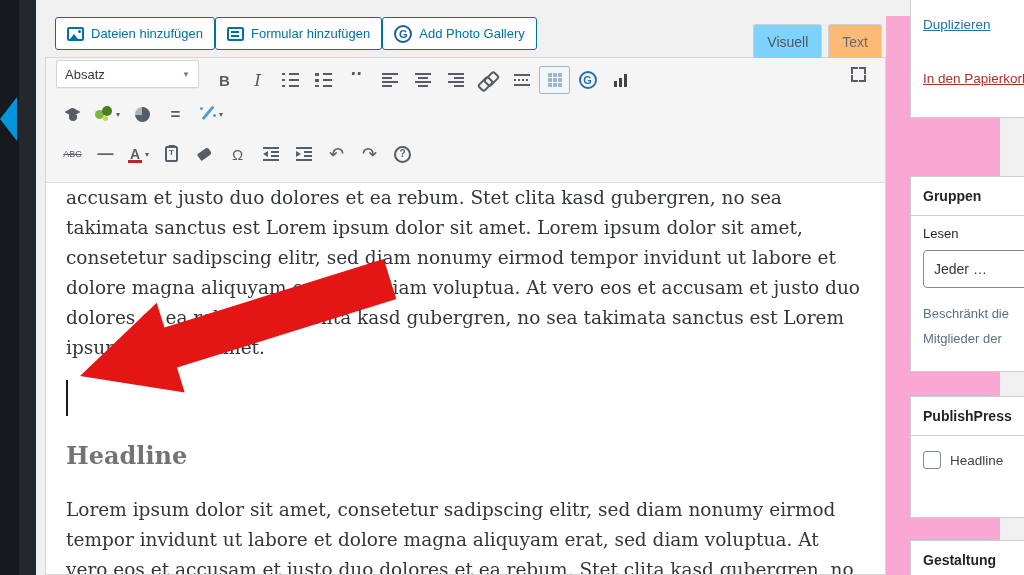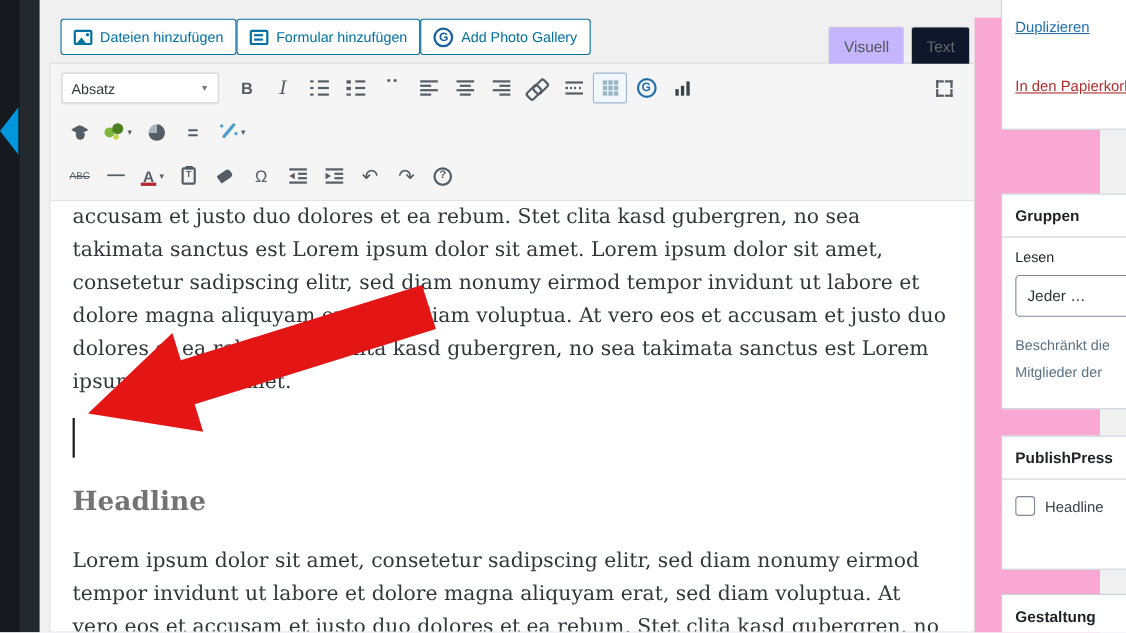--- a/index.html
+++ b/index.html
@@ -25,30 +25,30 @@
     border-left:4px solid transparent; border-right:4px solid transparent; border-bottom:5px solid currentColor; }
   .mb-media::before { content:""; position:absolute; right:1px; top:1px; width:3px; height:3px; border-radius:50%; background:currentColor; }
   .mb-form { width:17px; height:14px; border:2px solid currentColor; border-radius:2px;
     background:linear-gradient(currentColor 0 0) 2px 2px / 8px 2px no-repeat,
                linear-gradient(currentColor 0 0) 2px 6px / 8px 2px no-repeat; }
   .mb-gallery { width:18px; height:18px; border:2px solid #1a5f9e; border-radius:50%; color:#1a5f9e;
     font-weight:800; font-size:11px; display:flex; align-items:center; justify-content:center; }
 
   
   .editor-tabs { position:absolute; right:142px; top:24px; display:flex; gap:6px; z-index:3; }
-  .tab { height:34px; padding:0 13px; font-size:14px; color:#646970; background:#0f172a;
+  .tab { height:34px; padding:0 13px; font-size:14px; color:#646970; background:#fdba74;
     border:1px solid #ccd0d4; border-bottom:none; border-radius:3px 3px 0 0;
     display:flex; align-items:center; cursor:pointer; margin-bottom:-1px; }
-  .tab.active { background:#c4b5fd; color:#50575e; }
+  .tab.active { background:#7dd3fc; color:#50575e; }
 
   
   .editor-box { position:absolute; left:9px; top:57px; width:841px; height:518px;
     background:#fff; border:1px solid #d5d5d5; display:flex; flex-direction:column; z-index:2; }
   .toolbar { background:#f5f5f5; border-bottom:1px solid #dedede; padding:2px 10px; }
-  .tb-row { display:flex; align-items:center; height:40px; }
+  .tb-row { display:flex; height:40px; }
   .tb-group { display:flex; align-items:center; }
   .spacer { flex:1; }
 
   .format-select { width:143px; height:28px; background:#fff; border:1px solid #d4d4d4; border-radius:2px;
     box-shadow:0 1px 1px rgba(0,0,0,.05); display:flex; align-items:center; justify-content:space-between;
     font-size:13px; color:#32373c; padding:0 8px; margin-right:9px; cursor:pointer; }
   .fs-caret { font-size:8px; color:#777; }
 
   .tb-btn { height:28px; min-width:31px; padding:0 4px; background:transparent; border:1px solid transparent;
     color:#555d66; display:inline-flex; align-items:center; justify-content:center; gap:3px; cursor:pointer; margin:0 1px; }

